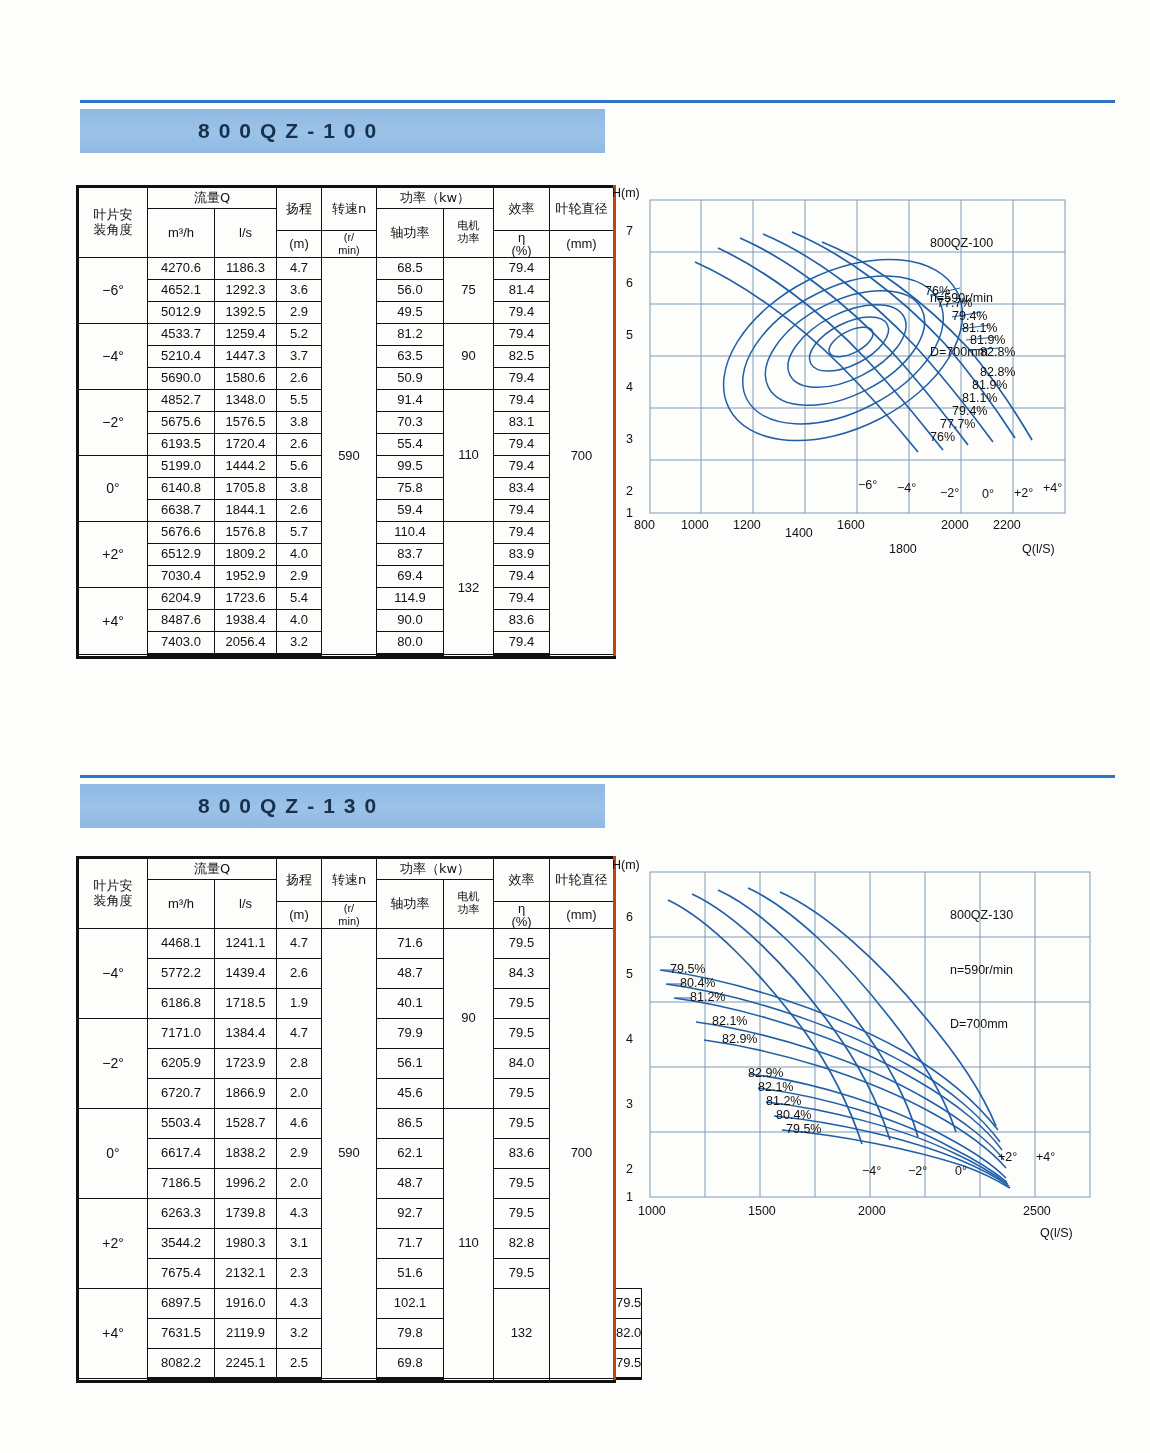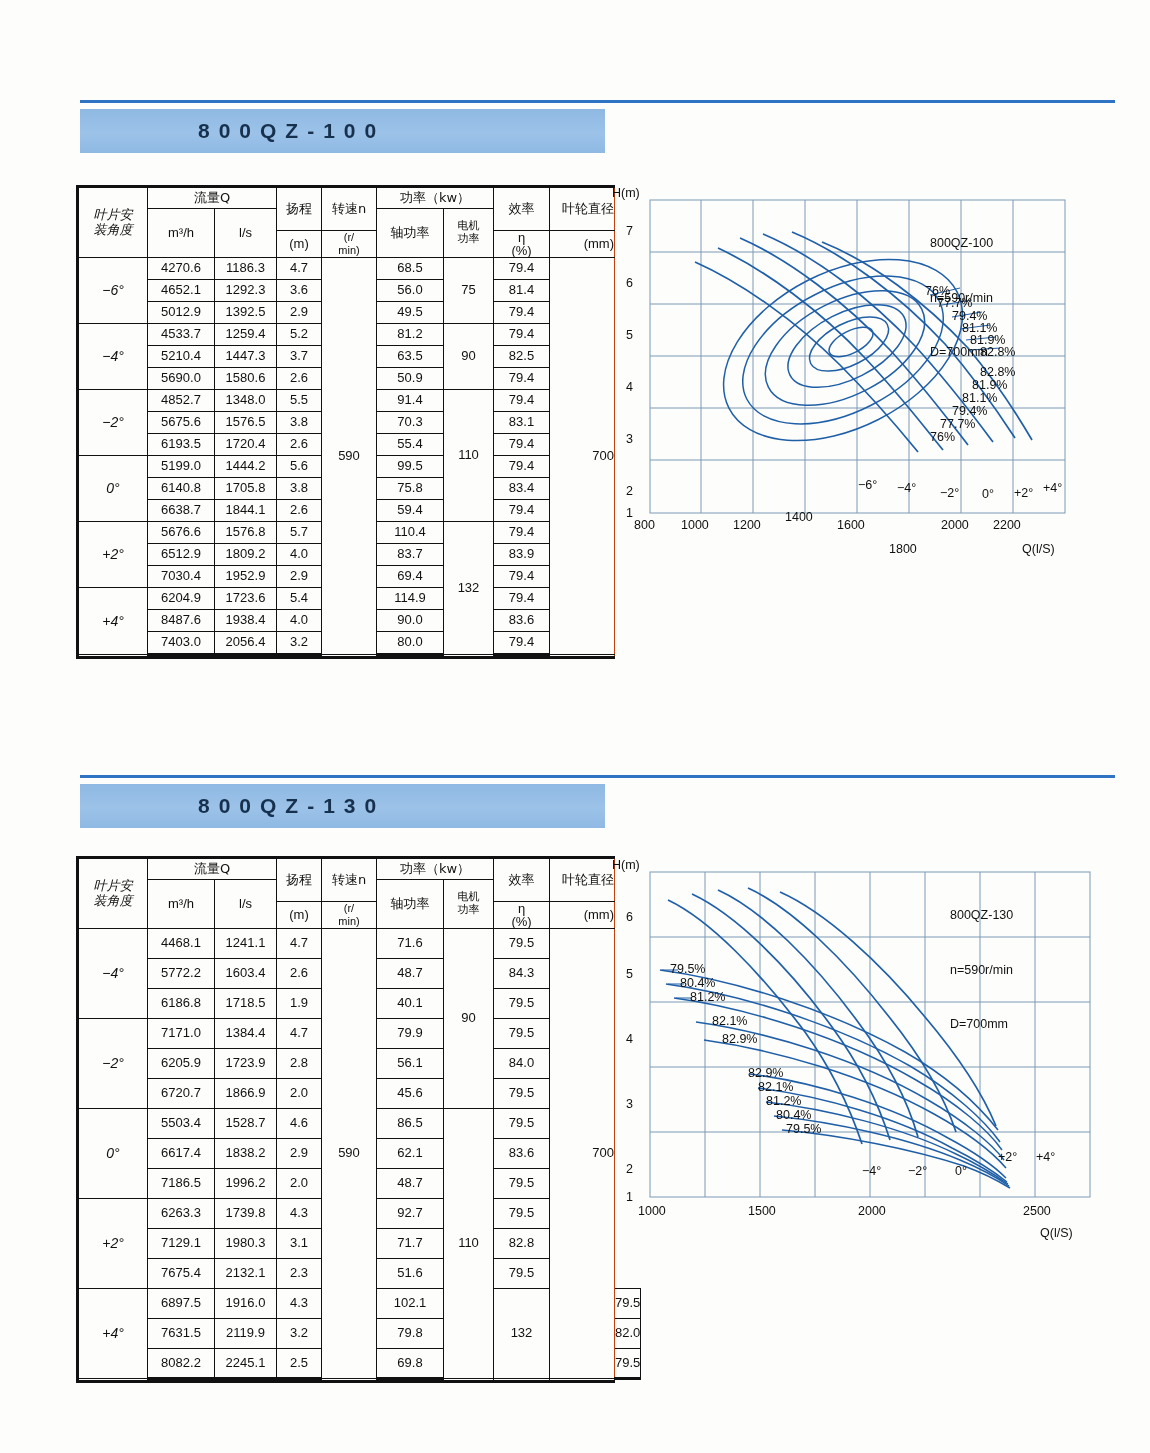--- a/index.html
+++ b/index.html
@@ -38,22 +38,22 @@
     color:#111;
   }
   table.spec td,table.spec th{
     border:1px solid #111;
     text-align:center;
     vertical-align:middle;
     font-weight:normal;
     padding:0;
     line-height:1.15;
   }
-  table.spec .outer-l{border-left:3px solid #111;font-style:italic;}
-  table.spec .outer-r{border-right:1px solid #c2410c;text-align:right;}
+  table.spec .outer-l{border-left:3px solid #111;}
+  table.spec .outer-r{border-right:3px solid #c2410c;}
   table.spec .outer-t{border-top:3px solid #111;}
   table.spec .outer-b{border-bottom:3px solid #111;}
   .hd{height:22px;}
   .cn{font-family:"DejaVu Sans", sans-serif;}
   .sub{font-size:11px;}
   .grpline td{border-top:1px solid #111;margin-top:20px;}
   .datarow td{height:21px;}
   .angle{font-size:14px;}
 
   
@@ -334,21 +334,21 @@
     <div class="tick" style="position:absolute;left:26px;top:138px;">5</div>
     <div class="tick" style="position:absolute;left:26px;top:190px;">4</div>
     <div class="tick" style="position:absolute;left:26px;top:242px;">3</div>
     <div class="tick" style="position:absolute;left:26px;top:294px;">2</div>
     <div class="tick" style="position:absolute;left:26px;top:316px;">1</div>
     <div class="axlabel" style="position:absolute;left:12px;top:-4px;">H(m)</div>
 
     <div class="tick" style="position:absolute;left:34px;top:328px;">800</div>
     <div class="tick" style="position:absolute;left:81px;top:328px;">1000</div>
     <div class="tick" style="position:absolute;left:133px;top:328px;">1200</div>
-    <div class="tick" style="position:absolute;left:185px;top:320px;">1400</div>
+    <div class="tick" style="position:absolute;left:185px;top:336px;">1400</div>
     <div class="tick" style="position:absolute;left:237px;top:328px;">1600</div>
     <div class="tick" style="position:absolute;left:289px;top:328px;margin-top:24px;">1800</div>
     <div class="tick" style="position:absolute;left:341px;top:328px;">2000</div>
     <div class="tick" style="position:absolute;left:393px;top:328px;">2200</div>
     <div class="qlabel" style="left:422px;top:352px;">Q(l/S)</div>
 
     <div class="legend-box" style="left:330px;top:8px;">
       <div>800QZ-100</div>
       <div>n=590r/min</div>
       <div>D=700mm</div>
@@ -431,21 +431,21 @@
           <td>1241.1</td>
           <td>4.7</td>
           <td rowspan="15" style="border-top:1px solid #111;">590</td>
           <td>71.6</td>
           <td rowspan="6">90</td>
           <td>79.5</td>
           <td class="outer-r" rowspan="15" style="border-top:1px solid #111;">700</td>
         </tr>
         <tr class="datarow" style="height:30px;">
           <td>5772.2</td>
-          <td>1603.4</td>
+          <td>1439.4</td>
           <td>2.6</td>
           <td>48.7</td>
           <td>84.3</td>
         </tr>
         <tr class="datarow" style="height:30px;">
           <td>6186.8</td>
           <td>1718.5</td>
           <td>1.9</td>
           <td>40.1</td>
           <td>79.5</td>
@@ -500,21 +500,21 @@
 
         <tr class="datarow" style="height:30px;">
           <td class="outer-l angle" rowspan="3">+2°</td>
           <td>6263.3</td>
           <td>1739.8</td>
           <td>4.3</td>
           <td>92.7</td>
           <td>79.5</td>
         </tr>
         <tr class="datarow" style="height:30px;">
-          <td>7129.1</td>
+          <td>3544.2</td>
           <td>1980.3</td>
           <td>3.1</td>
           <td>71.7</td>
           <td>82.8</td>
         </tr>
         <tr class="datarow" style="height:30px;">
           <td>7675.4</td>
           <td>2132.1</td>
           <td>2.3</td>
           <td>51.6</td>

